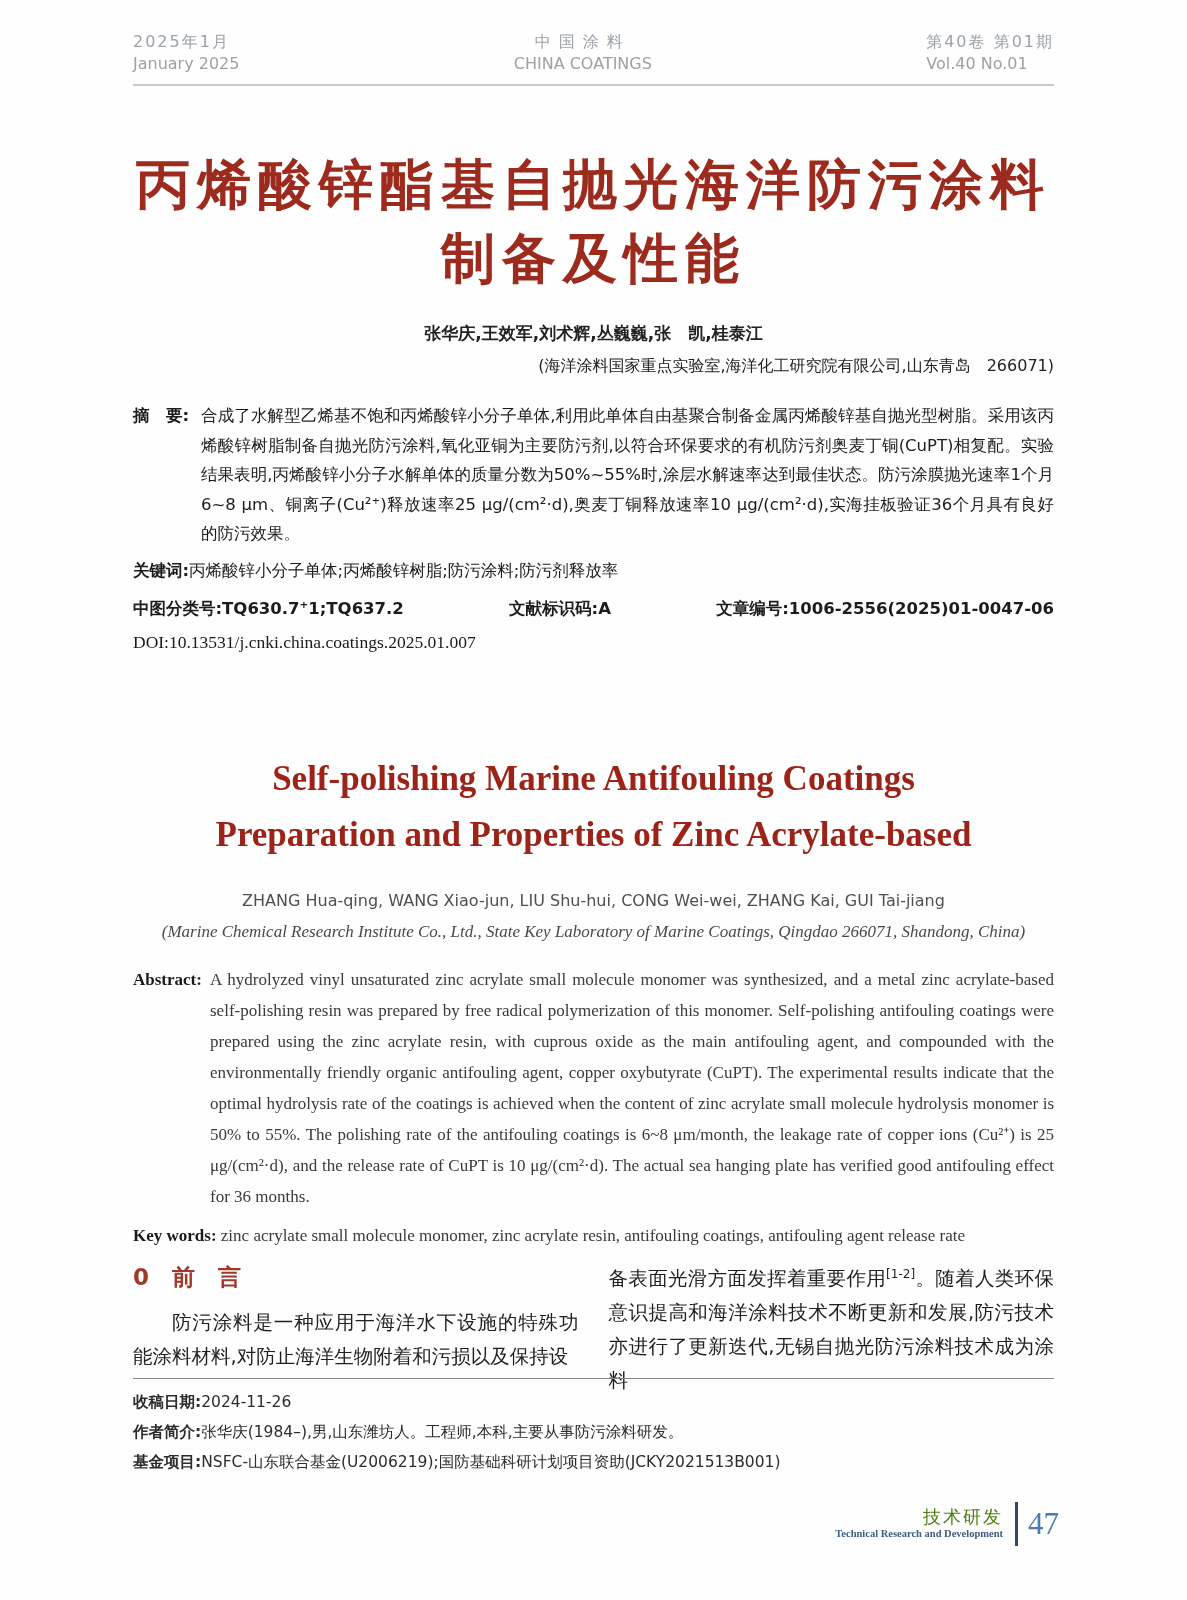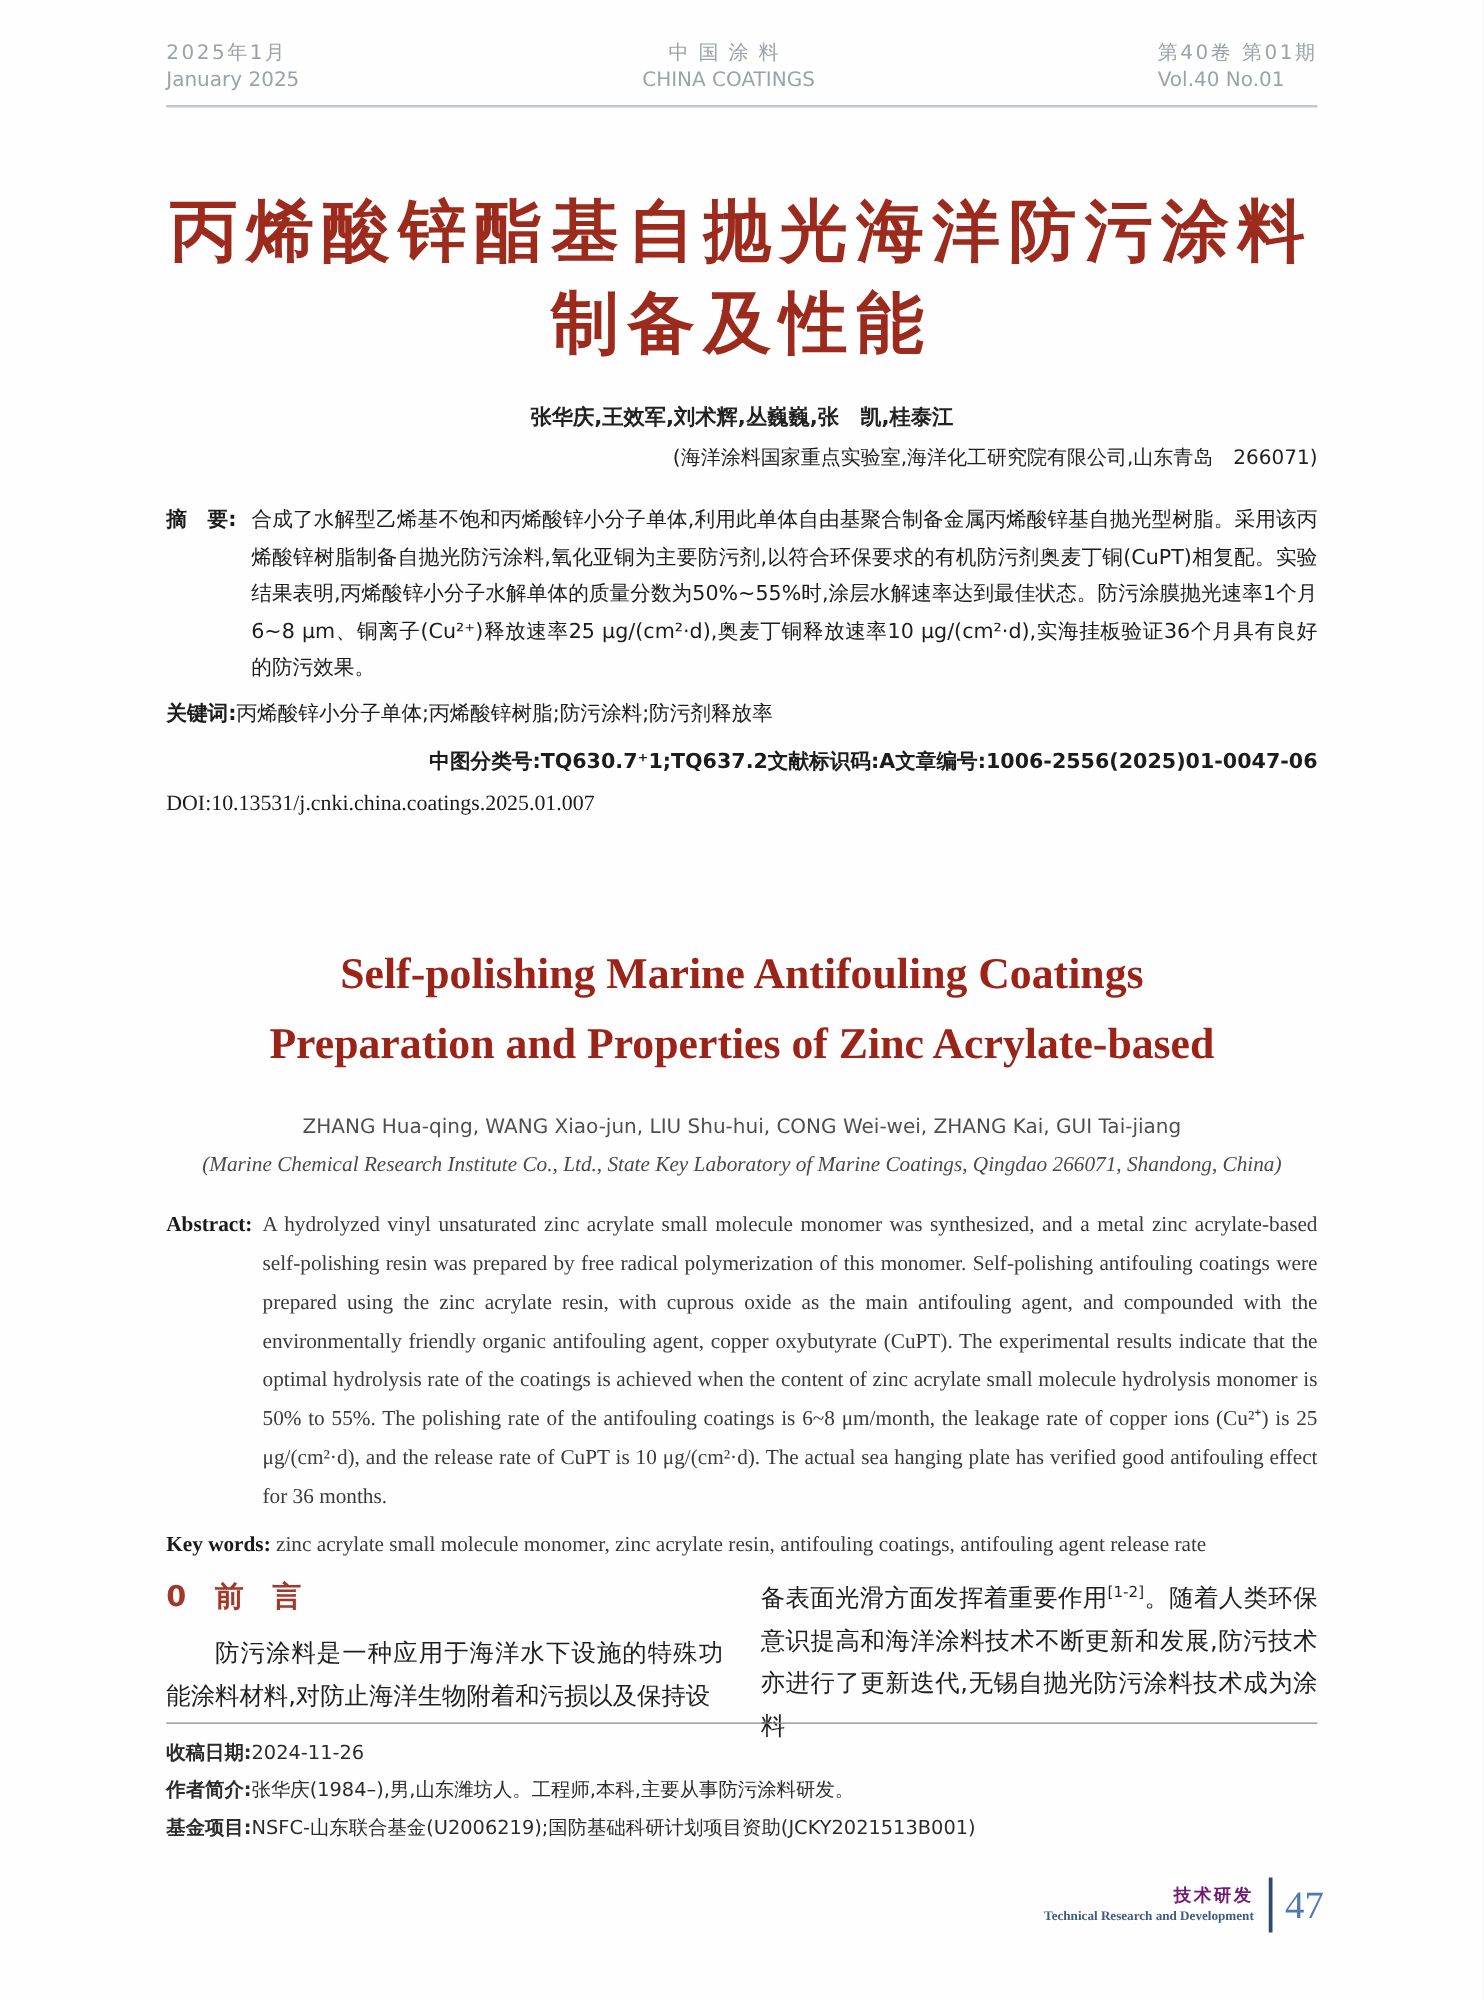--- a/index.html
+++ b/index.html
@@ -77,21 +77,21 @@
   }
   .keywords-cn {
     margin-top: 7px;
     font-size: 16.5px;
     line-height: 29.5px;
   }
   .keywords-cn .kw-label { font-weight: bold; }
   .meta-row {
     margin-top: 13px;
     display: flex;
-    justify-content: flex-end;
+    justify-content: space-between;
     font-size: 16.5px;
     font-weight: bold;
   }
   .doi-line {
     margin-top: 12px;
     font-family: "Liberation Serif", serif;
     font-size: 17.5px;
     color: #1a1a1a;
   }
 
@@ -191,24 +191,24 @@
   
   .page-footer {
     position: absolute;
     top: 1502px;
     right: 128px;
     display: flex;
     align-items: center;
   }
   .pf-labels { text-align: right; }
   .pf-cn {
-    font-size: 14px;
-    font-weight: bold;
+    font-size: 18px;
+    font-weight: normal;
     letter-spacing: 2px;
-    color: #701a75;
+    color: #4d7c0f;
     line-height: 20px;
   }
   .pf-en {
     font-family: "Liberation Serif", serif;
     font-size: 10.5px;
     font-weight: bold;
     color: #3c5d80;
     line-height: 14px;
   }
   .pf-bar {

